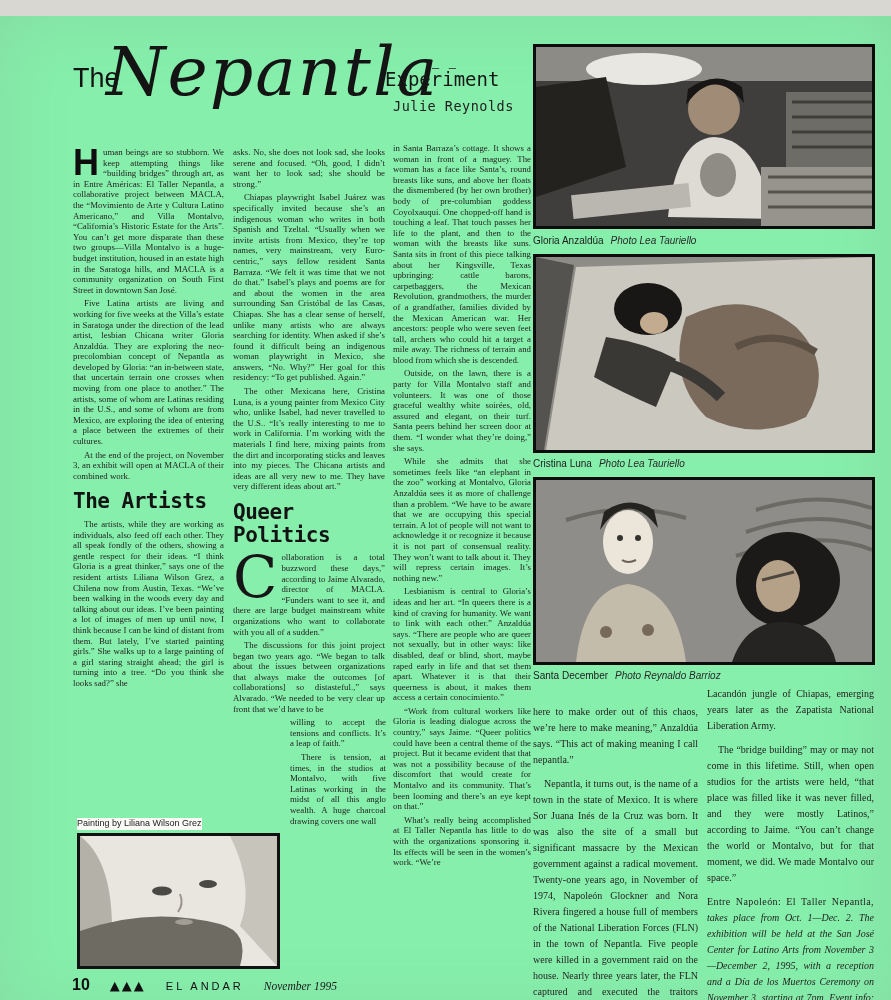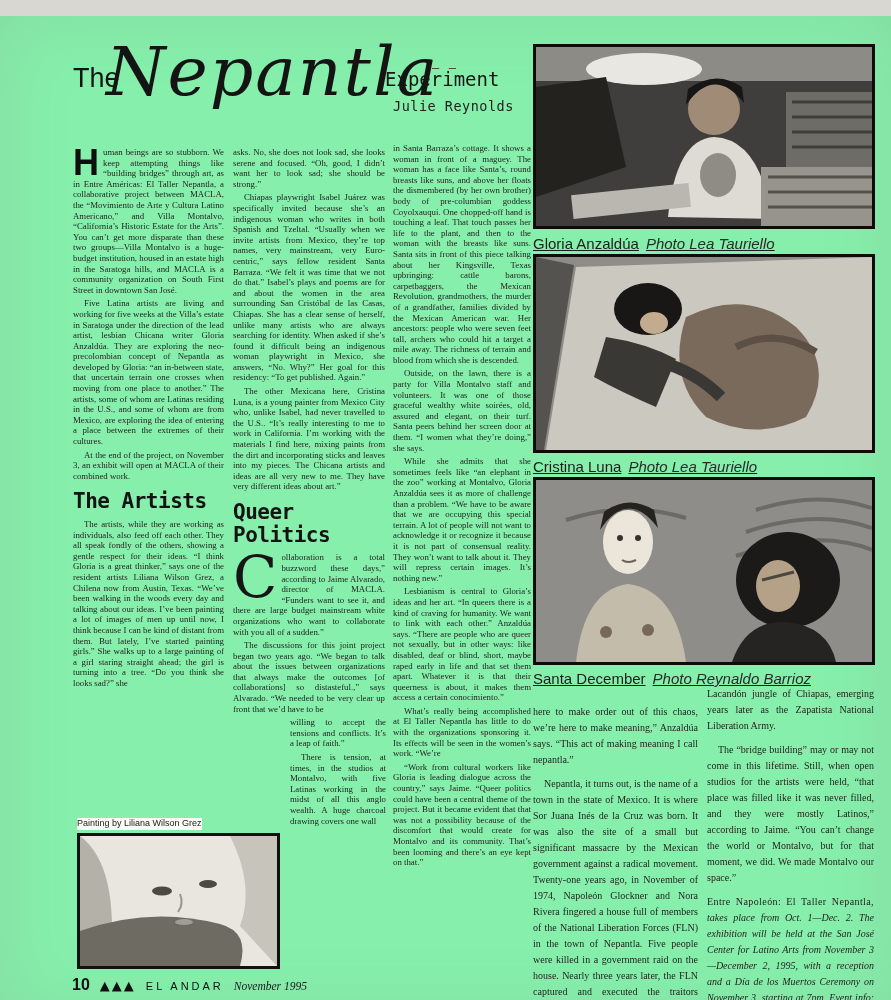--- a/index.html
+++ b/index.html
@@ -35,27 +35,27 @@
   }
   .narrow { margin-left:57px; width:96px; }
   .col-a, .col-b { font-size:10px; line-height:16px; }
   .col-a p, .col-b p { margin:0 0 8px 0; }
   .event-info { text-align:justify; }
   .event-info .lead { letter-spacing:.4px; }
   .event-info .body { font-style:italic; }
   
   .photo { position:absolute; border:3px solid #0c0c0c; background:#4c4c4a; }
   .photo svg { display:block; width:100%; height:100%; }
-  .photo-caption { position:absolute; font-family:"Liberation Sans",sans-serif; font-size:15px; color:#1c1c1c;text-decoration:underline; }
+  .photo-caption { position:absolute; font-family:"Liberation Sans",sans-serif; font-size:10px; color:#1c1c1c; }
   .photo-caption .credit { font-style:italic; margin-left:7px; color:#2a2a2a; }
   .painting-caption { position:absolute; left:77px; top:802px; font-family:"Liberation Sans",sans-serif; font-size:9px; color:#1c1c1c; background:#fbfaf6; padding-bottom:2px; }
   .painting-frame { position:absolute; left:77px; top:817px; width:203px; height:136px; border:3px solid #111; background:#e8e5df; z-index:3; }
   .painting-frame svg { display:block; width:100%; height:100%; }
   
-  .footer { position:absolute; left:72px; top:960px; display:flex; align-items:baseline; gap:10px; }
+  .footer { position:absolute; left:72px; top:960px; display:flex; align-items:baseline; gap:20px; }
   .page-number { font-family:"Liberation Sans",sans-serif; font-weight:bold; font-size:16px; color:#111; }
   .logo-triangles { font-family:"DejaVu Sans",sans-serif; font-size:13px; letter-spacing:2px; color:#111; }
   .magazine-name { font-family:"Liberation Sans",sans-serif; font-weight:normal; font-size:11px; letter-spacing:3px; color:#111; }
   .issue-date { font-family:"Liberation Serif",serif; font-style:italic; font-size:11.5px; color:#1a1a1a; }
 </style>
 </head>
 <body>
 
 <div class="page">
 
@@ -82,25 +82,25 @@
     <p><span class="dropcap-c">C</span><span>ollaboration is a total buzzword these days,” according to Jaime Alvarado, director of MACLA. “Funders want to see it, and there are large budget mainstream white organizations who want to collaborate with you all of a sudden.”</span></p>
     <p class="indent">The discussions for this joint project began two years ago. “We began to talk about the issues between organizations that always make the outcomes [of collaborations] so distasteful.,” says Alvarado. “We needed to be very clear up front that we’d have to be</p>
     <div class="narrow">
       <p>willing to accept the tensions and conflicts. It’s a leap of faith.”</p>
       <p class="indent">There is tension, at times, in the studios at Montalvo, with five Latinas working in the midst of all this anglo wealth. A huge charcoal drawing covers one wall</p>
     </div>
   </div>
 
   <div class="col" style="left:393px; top:127px; width:138px; height:850px;">
     <p>in Santa Barraza’s cottage. It shows a woman in front of a maguey. The woman has a face like Santa’s, round breasts like suns, and above her floats the dismembered (by her own brother) body of pre-columbian goddess Coyolxauqui. One chopped-off hand is touching a leaf. That touch passes her life to the plant, and then to the woman with the breasts like suns. Santa sits in front of this piece talking about her Kingsville, Texas upbringing: cattle barons, carpetbaggers, the Mexican Revolution, grandmothers, the murder of a grandfather, families divided by the Mexican American war. Her ancestors: people who were seven feet tall, archers who could hit a target a mile away. The richness of terrain and blood from which she is descended.</p>
-    <p class="indent">Outside, on the lawn, there is a party for Villa Montalvo staff and volunteers. It was one of those graceful wealthy white soirées, old, assured and elegant, on their turf. Santa peers behind her screen door at them. “I women what they’re doing,” she says.</p>
+    <p class="indent">Outside, on the lawn, there is a party for Villa Montalvo staff and volunteers. It was one of those graceful wealthy white soirées, old, assured and elegant, on their turf. Santa peers behind her screen door at them. “I wonder what they’re doing,” she says.</p>
     <p class="indent">While she admits that she sometimes feels like “an elephant in the zoo” working at Montalvo, Gloria Anzaldúa sees it as more of challenge than a problem. “We have to be aware that we are occupying this special terrain. A lot of people will not want to acknowledge it or recognize it because it is not part of consensual reality. They won’t want to talk about it. They will repress certain images. It’s nothing new.”</p>
     <p class="indent">Lesbianism is central to Gloria’s ideas and her art. “In queers there is a kind of craving for humanity. We want to link with each other.” Anzaldúa says. “There are people who are queer not sexually, but in other ways: like disabled, deaf or blind, short, maybe raped early in life and that set them apart. Whatever it is that their queerness is about, it makes them access a certain conocimiento.”</p>
+    <p class="indent">“Work from cultural workers like Gloria is leading dialogue across the country,” says Jaime. “Queer politics could have been a central theme of the project. But it became evident that that was not a possibility because of the discomfort that would create for Montalvo and its community. That’s been looming and there’s an eye kept on that.”</p>
     <p class="indent">What’s really being accomplished at El Taller Nepantla has little to do with the organizations sponsoring it. Its effects will be seen in the women’s work. “We’re</p>
-    <p class="indent">“Work from cultural workers like Gloria is leading dialogue across the country,” says Jaime. “Queer politics could have been a central theme of the project. But it became evident that that was not a possibility because of the discomfort that would create for Montalvo and its community. That’s been looming and there’s an eye kept on that.”</p>
   </div>
 
   <div class="photo" style="left:533px; top:28px; width:342px; height:185px;">
     <svg viewBox="0 0 336 179" preserveAspectRatio="none">
       <rect x="0" y="0" width="336" height="179" fill="#3f3e3c"></rect>
       <rect x="0" y="0" width="336" height="34" fill="#8d8b86"></rect>
       <ellipse cx="108" cy="22" rx="58" ry="16" fill="#e9e7e1"></ellipse>
       <path d="M0 40 L70 30 L90 120 L0 150 Z" fill="#23221f"></path>
       <rect x="250" y="45" width="86" height="95" fill="#6e6c67"></rect>
       <g stroke="#403e3a" stroke-width="3">

